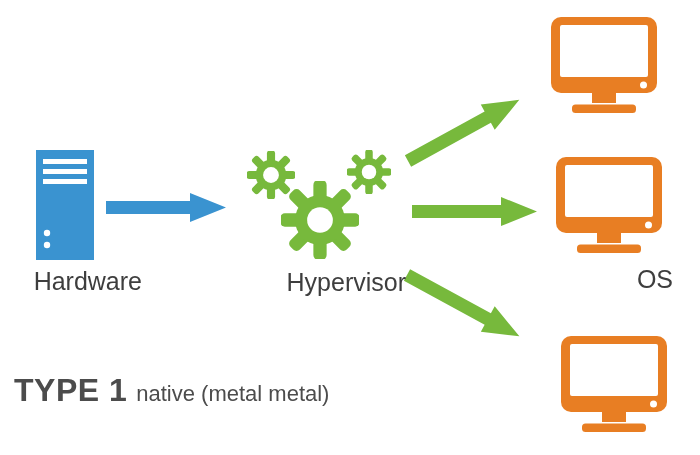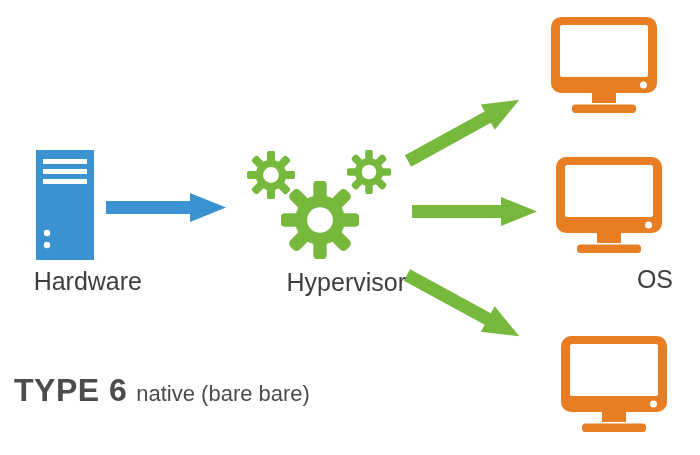--- a/index.html
+++ b/index.html
@@ -101,16 +101,16 @@
     </g>
   </svg>
 
   <div class="node-label" id="label-hardware">Hardware</div>
 
   <div class="node-label" id="label-hypervisor">Hypervisor</div>
 
   <div class="node-label" id="label-os">OS</div>
 
   <div id="caption">
-    <span class="caption-title">TYPE 6</span><span class="caption-subtitle">native (bare bare)</span>
+    <span class="caption-title">TYPE 1</span><span class="caption-subtitle">native (metal metal)</span>
   </div>
 
 </div>
 
 </body></html>

